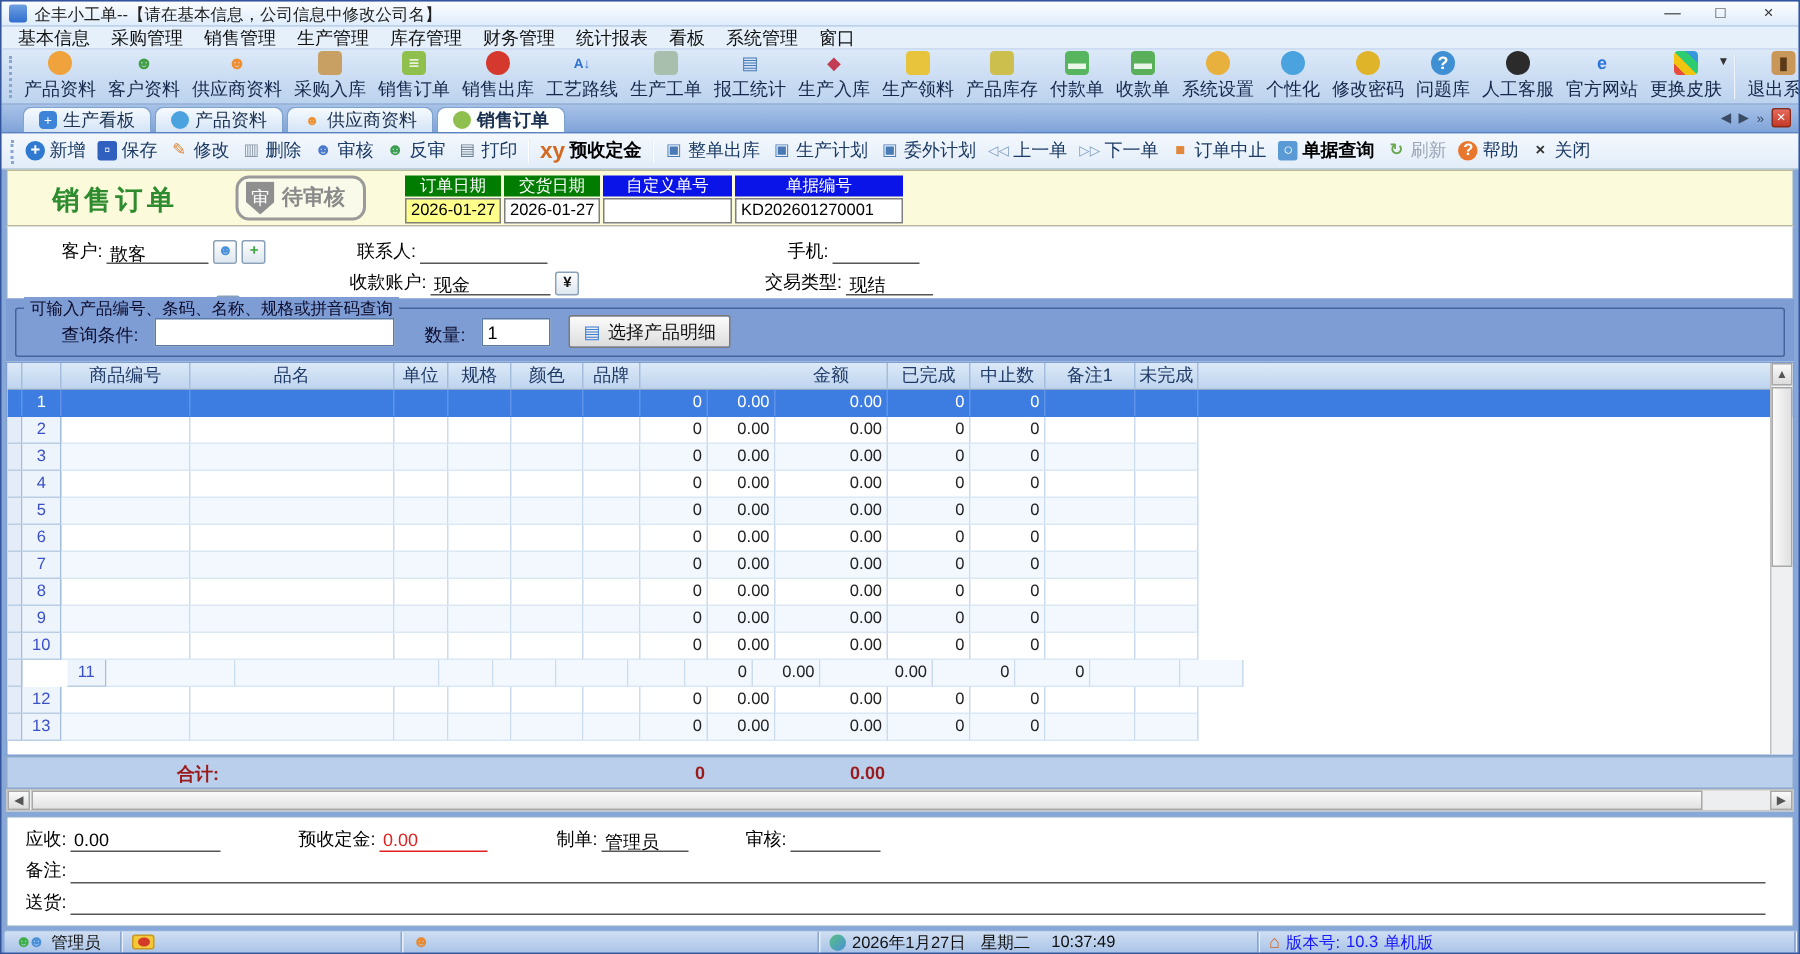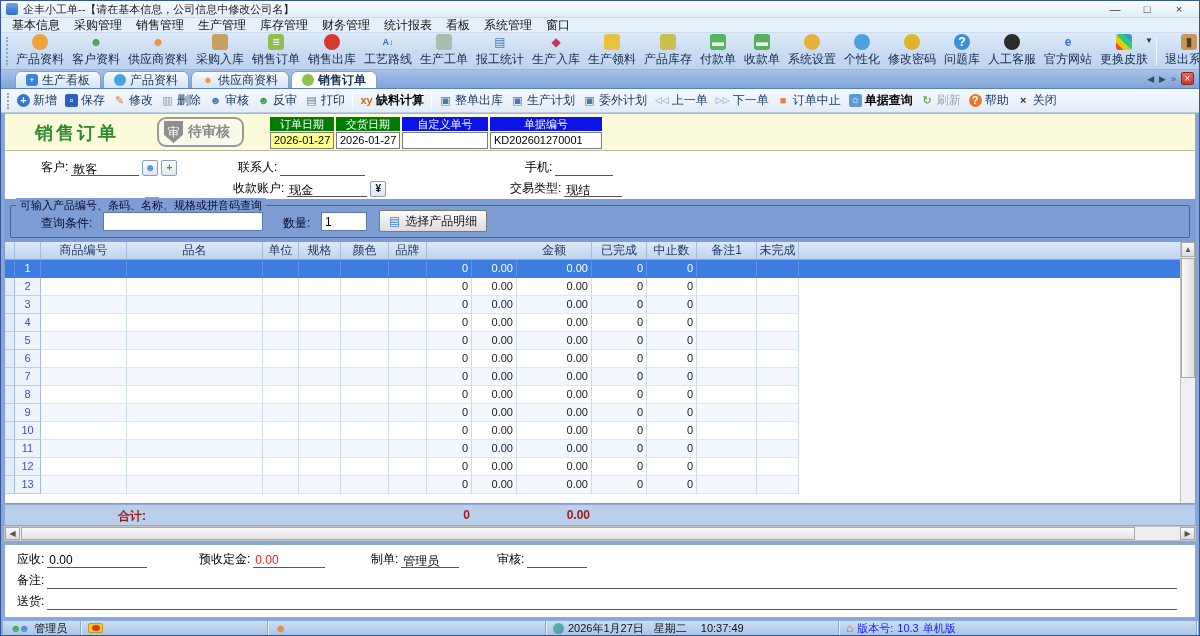--- a/index.html
+++ b/index.html
@@ -279,22 +279,22 @@
         <div class="ab-item">
           <span class="ab-ico" style="color: rgb(58, 158, 78);">☻</span>
           <span>反审</span>
         </div>
         <div class="ab-item">
           <span class="ab-ico" style="color: rgb(110, 127, 144);">▤</span>
           <span>打印</span>
         </div>
         <div class="ab-sep"></div>
         <div class="ab-item bold">
-          <span class="ab-ico" style="color: rgb(210, 105, 30); font-size: 11px;">xy</span>
-          <span>缺料计算</span>
+          <span class="ab-ico" style="color: rgb(210, 105, 30); font-size: 15px;">xy</span>
+          <span>预收定金</span>
         </div>
         <div class="ab-sep"></div>
         <div class="ab-item">
           <span class="ab-ico" style="color: rgb(74, 122, 181);">▣</span>
           <span>整单出库</span>
         </div>
         <div class="ab-item">
           <span class="ab-ico" style="color: rgb(74, 122, 181);">▣</span>
           <span>生产计划</span>
         </div>
@@ -594,21 +594,21 @@
           <div class="g-cell" style="width: 45px; text-align: right;">0</div>
           <div class="g-cell" style="width: 45px; text-align: right;">0.00</div>
           <div class="g-cell" style="width: 75px; text-align: right;">0.00</div>
           <div class="g-cell" style="width: 55px; text-align: right;">0</div>
           <div class="g-cell" style="width: 50px; text-align: right;">0</div>
           <div class="g-cell" style="width: 60px;"></div>
           <div class="g-cell" style="width: 42px;"></div>
         </div>
         <div class="g-row alt">
           <div class="g-cell ind-cell" style="width: 10px;"></div>
-          <div class="g-cell num-cell" style="width: 26px;">11</div>
+          <div class="g-cell num-cell" style="width: 26px; margin-left: 30px;">11</div>
           <div class="g-cell" style="width: 86px;"></div>
           <div class="g-cell" style="width: 136px;"></div>
           <div class="g-cell" style="width: 36px;"></div>
           <div class="g-cell" style="width: 42px;"></div>
           <div class="g-cell" style="width: 48px;"></div>
           <div class="g-cell" style="width: 38px;"></div>
           <div class="g-cell" style="width: 45px; text-align: right;">0</div>
           <div class="g-cell" style="width: 45px; text-align: right;">0.00</div>
           <div class="g-cell" style="width: 75px; text-align: right;">0.00</div>
           <div class="g-cell" style="width: 55px; text-align: right;">0</div>

